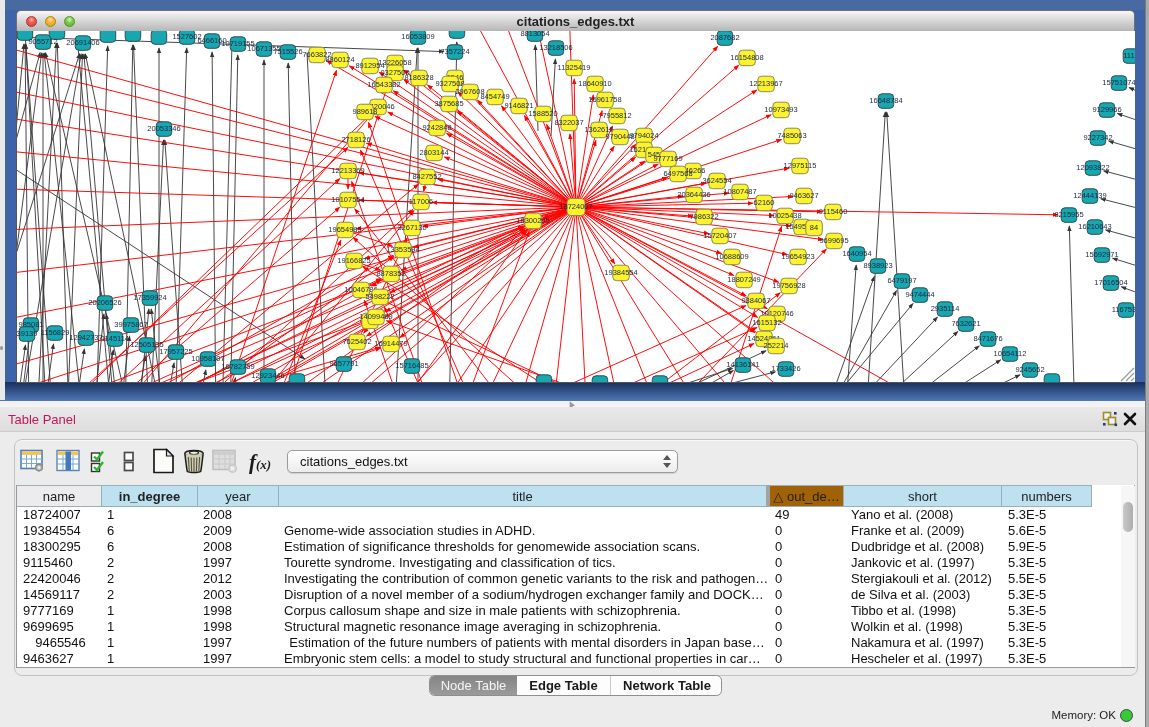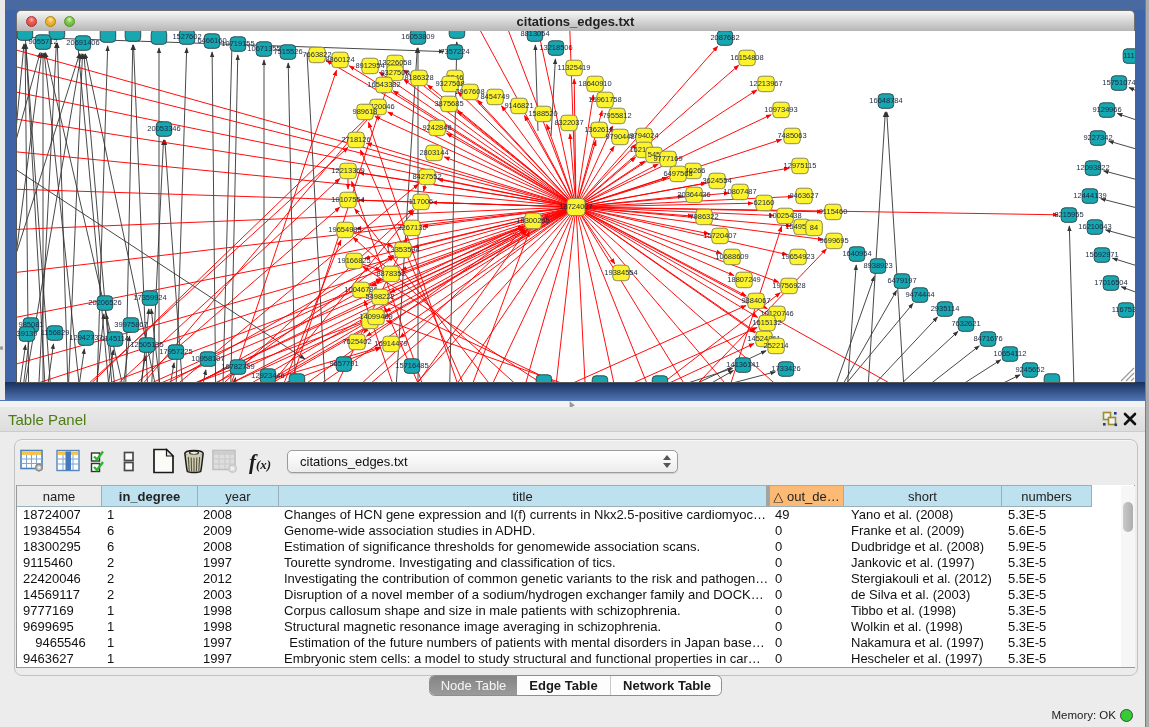--- a/index.html
+++ b/index.html
@@ -544,21 +544,21 @@
 </svg>
 
  <div class="abs" style="left:1145px;top:0;width:4px;height:727px;background:#ababab;border-left:1px solid #7c7c7c;"></div>
 
  <div class="abs" style="left:0;top:401px;width:1145px;height:326px;background:#ececec;"></div>
  <div class="abs" style="left:0;top:401px;width:1145px;height:6px;background:#f3f3f3;"></div>
 
  <div class="abs" style="left:568px;top:401px;width:0;height:0;border-left:3px solid transparent;border-right:3px solid transparent;border-bottom:6px solid #9a9a9a;transform:rotate(-25deg);"></div>
 
  <div class="abs" style="left:0;top:407px;width:1145px;height:25px;background:linear-gradient(#e9e9e9,#dddddd);border-bottom:1px solid #cccccc;"></div>
- <div class="abs" style="left:8px;top:407px;height:25px;line-height:25px;font-size:15px;color:#4d7c0f;">Table Panel</div>
+ <div class="abs" style="left:8px;top:407px;height:25px;line-height:25px;font-size:13px;color:#be185d;">Table Panel</div>
 
  <svg class="abs" style="left:1101px;top:410px;" width="19" height="19" viewBox="0 0 19 19">
    <rect x="2.5" y="2.5" width="7" height="7" fill="#eef4fb" stroke="#a08c28" stroke-width="1.6"></rect>
    <rect x="7.5" y="7.5" width="7" height="7" fill="#eef4fb" stroke="#a08c28" stroke-width="1.6"></rect>
    <rect x="13" y="2" width="2.6" height="2.6" fill="#1d3f77"></rect>
    <rect x="2" y="13" width="2.6" height="2.6" fill="#1d3f77"></rect>
    <rect x="13.5" y="13.5" width="2.6" height="2.6" fill="#1d3f77"></rect>
  </svg>
 
  <svg class="abs" style="left:1122px;top:410px;" width="17" height="17" viewBox="0 0 17 17">
@@ -644,30 +644,29 @@
   <path d="M7,1 L11,6 L3,6 z" fill="#555"></path>
       <path d="M7,14 L11,9 L3,9 z" fill="#555"></path>
  </svg>
 
  <div class="abs" style="left:16px;top:485px;width:1119px;height:183px;background:#ffffff;border:1px solid #999;border-top:none;"></div>
  <div class="abs" style="left:17px;top:485px;width:1118px;height:22px;font-size:13px;color:#222;">
       <div style="position:absolute;left:0px;top:0;width:85px;height:22px;background:#ececec;border-right:1px solid #9ab0b8;border-top:1px solid #9ab0b8;border-bottom:1px solid #9ab0b8;box-sizing:border-box;text-align:center;line-height:21px;">name</div>
 <div style="position:absolute;left:85px;top:0;width:96px;height:22px;background:#bee1ef;border-right:1px solid #9ab0b8;border-top:1px solid #9ab0b8;border-bottom:1px solid #9ab0b8;box-sizing:border-box;text-align:center;line-height:21px;font-weight:bold;">in_degree</div>
 <div style="position:absolute;left:181px;top:0;width:81px;height:22px;background:#bee1ef;border-right:1px solid #9ab0b8;border-top:1px solid #9ab0b8;border-bottom:1px solid #9ab0b8;box-sizing:border-box;text-align:center;line-height:21px;">year</div>
 <div style="position:absolute;left:262px;top:0;width:491px;height:22px;background:#bee1ef;border-right:4px solid #a3a3a3;border-top:1px solid #9ab0b8;border-bottom:1px solid #9ab0b8;box-sizing:border-box;text-align:center;line-height:21px;">title</div>
-<div style="position:absolute;left:753px;top:0;width:74px;height:22px;background:#fdba74;border-right:1px solid #9ab0b8;border-top:1px solid #9ab0b8;border-bottom:1px solid #9ab0b8;box-sizing:border-box;text-align:center;line-height:21px;">△ out_de…</div>
+<div style="position:absolute;left:753px;top:0;width:74px;height:22px;background:#a16207;border-right:1px solid #9ab0b8;border-top:1px solid #9ab0b8;border-bottom:1px solid #9ab0b8;box-sizing:border-box;text-align:center;line-height:21px;">△ out_de…</div>
 <div style="position:absolute;left:827px;top:0;width:158px;height:22px;background:#bee1ef;border-right:1px solid #9ab0b8;border-top:1px solid #9ab0b8;border-bottom:1px solid #9ab0b8;box-sizing:border-box;text-align:center;line-height:21px;">short</div>
 <div style="position:absolute;left:985px;top:0;width:90px;height:22px;background:#bee1ef;border-right:1px solid #9ab0b8;border-top:1px solid #9ab0b8;border-bottom:1px solid #9ab0b8;box-sizing:border-box;text-align:center;line-height:21px;">numbers</div>
     </div>
  <div class="abs" style="left:17px;top:507px;width:1118px;height:160px;font-size:13px;color:#111;">
       <div style="position:absolute;left:0;top:0px;width:1118px;height:16px;">
         <div style="position:absolute;left:6px;width:75px;">18724007</div>
         <div style="position:absolute;left:90px;">1</div>
         <div style="position:absolute;left:186px;">2008</div>
-        <div style="position:absolute;left:267px;width:486px;overflow:hidden;white-space:nowrap;">Changes of HCN gene expression and I(f) currents in Nkx2.5-positive cardiomyoc…</div>
         <div style="position:absolute;left:758px;">49</div>
         <div style="position:absolute;left:834px;">Yano et al. (2008)</div>
         <div style="position:absolute;left:991px;">5.3E-5</div>
       </div>
 <div style="position:absolute;left:0;top:16px;width:1118px;height:16px;">
         <div style="position:absolute;left:6px;width:75px;">19384554</div>
         <div style="position:absolute;left:90px;">6</div>
         <div style="position:absolute;left:186px;">2009</div>
         <div style="position:absolute;left:267px;width:486px;overflow:hidden;white-space:nowrap;">Genome-wide association studies in ADHD.</div>
         <div style="position:absolute;left:758px;">0</div>

